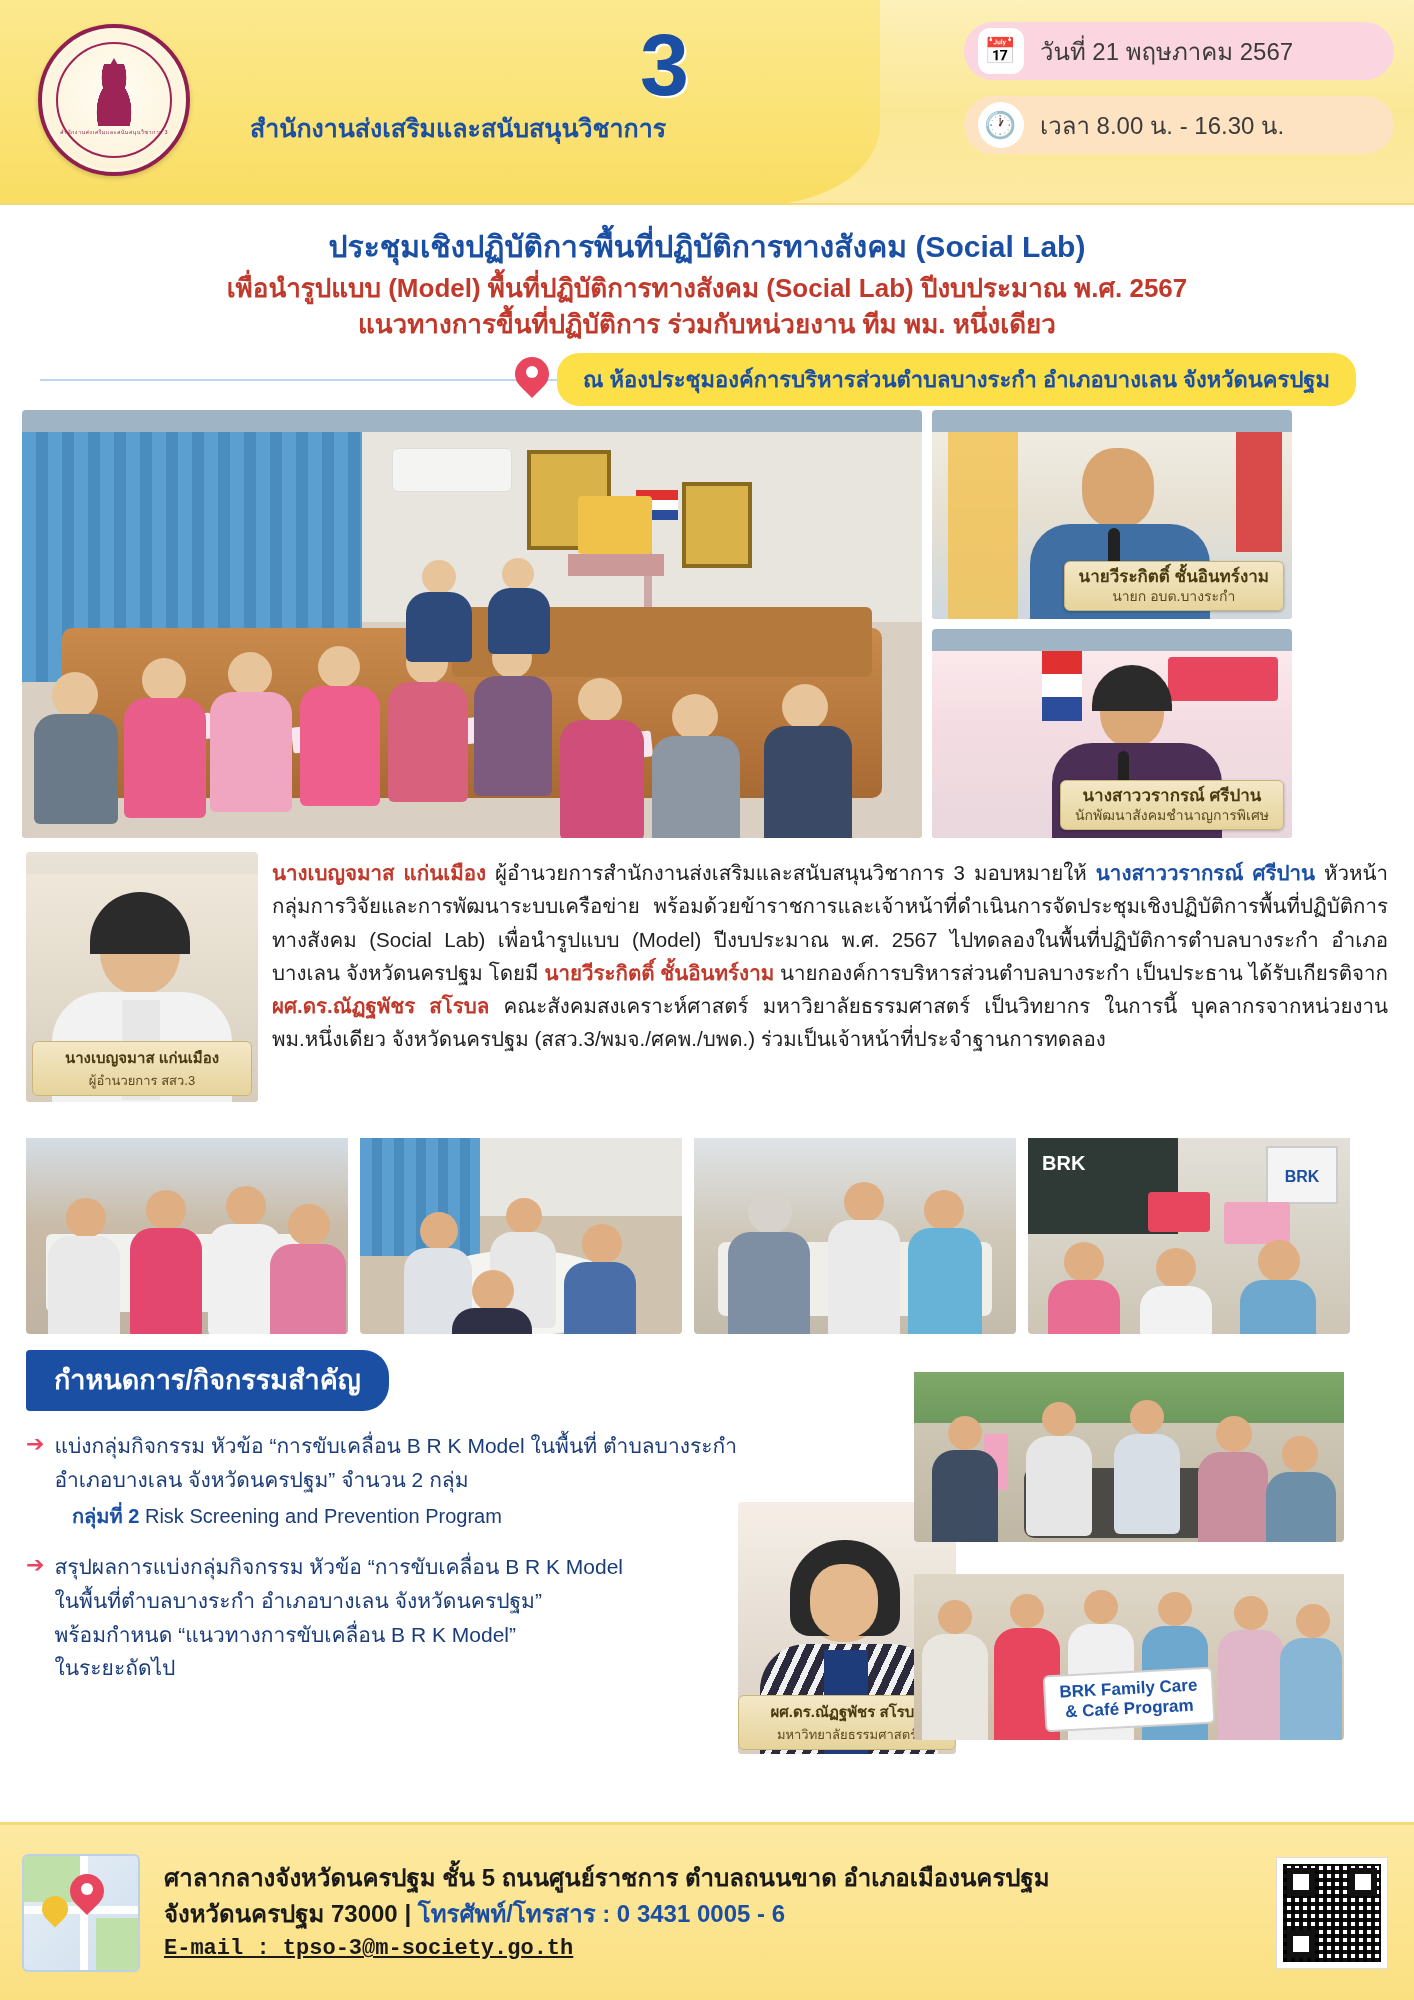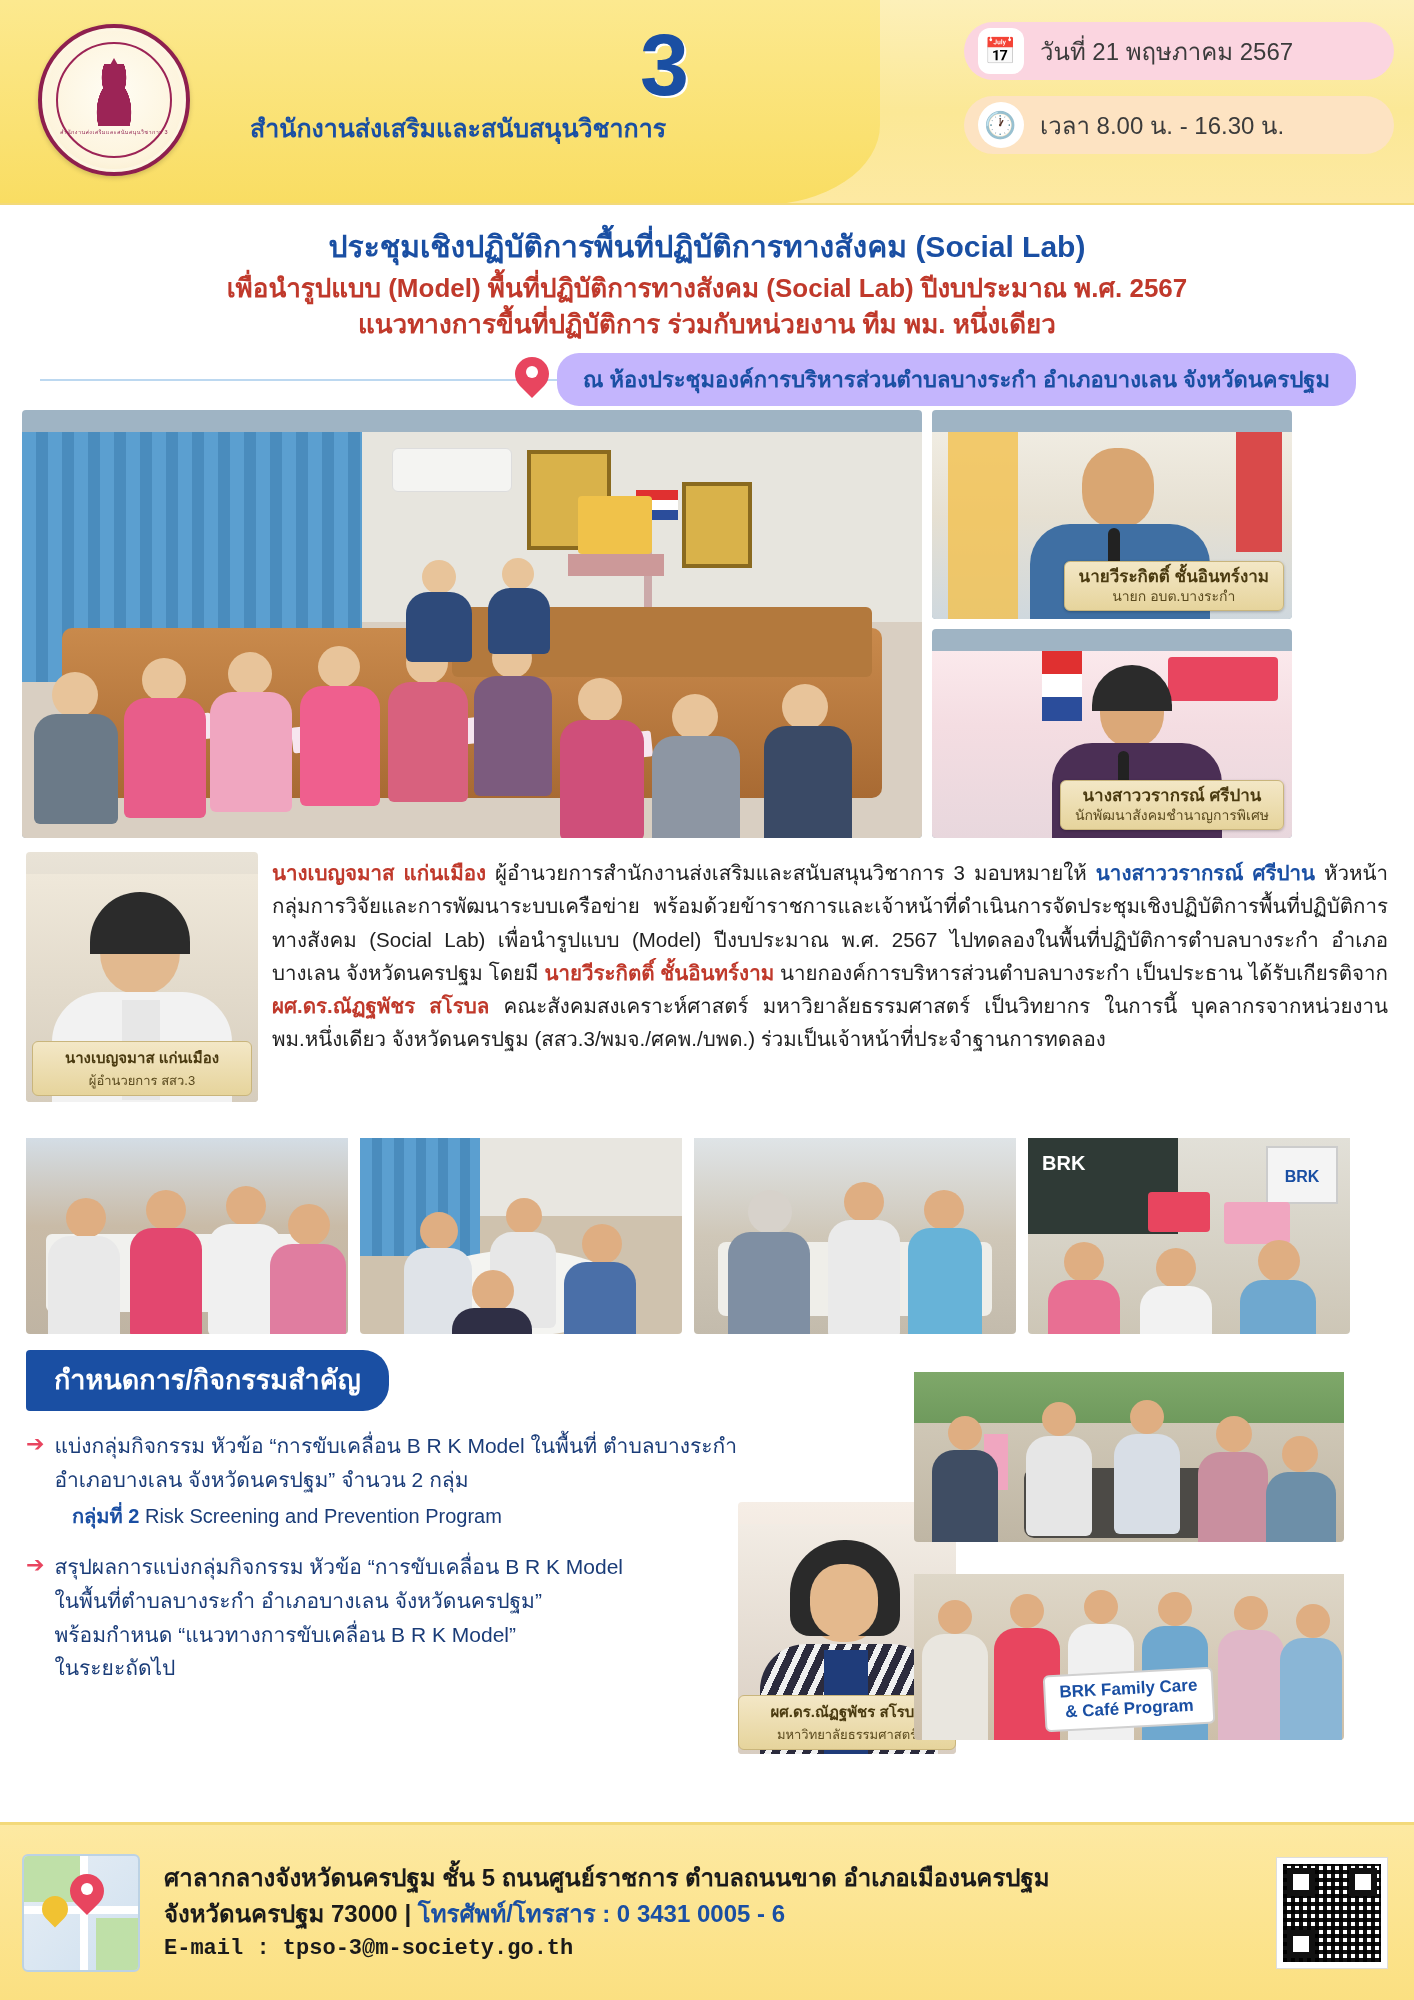--- a/index.html
+++ b/index.html
@@ -92,21 +92,21 @@
   .t2 { font-size:26px; font-weight:700; color:#c0392b; line-height:1.4; margin-top:2px;}
   .t3 { font-size:26px; font-weight:700; color:#c0392b; line-height:1.4;}
 
   .venue-row {
     display:flex; align-items:center; justify-content:flex-end;
     margin: 10px 20px 0 0; position:relative; height:46px;
   }
   .venue-line { position:absolute; left:40px; right:40px; top:23px; height:2px; background:#bcd8f0; }
   .venue-pill {
     position:relative; z-index:2;
-    background:#c4b5fd; color:#1a4fa3; font-size:22px; font-weight:600;
+    background:#fde047; color:#1a4fa3; font-size:22px; font-weight:600;
     padding:9px 26px; border-radius:22px; margin-right: 38px;
   }
   .pin {
     position:relative; z-index:2; width:34px;height:44px; margin-right:8px;
   }
   .pin:before{
     content:""; position:absolute; left:0; top:0; width:34px;height:34px;border-radius:50% 50% 50% 0;
     transform:rotate(-45deg); background:#e8455f;
   }
   .pin:after{
@@ -235,21 +235,21 @@
   }
   .fm-road{position:absolute;background:#fff;}
   .fm-green{position:absolute;background:#bfe0a8;}
   .fm-pin{position:absolute;left:46px;top:18px;width:34px;height:44px;}
   .fm-pin:before{content:"";position:absolute;width:34px;height:34px;border-radius:50% 50% 50% 0;transform:rotate(-45deg);background:#e8455f;}
   .fm-pin:after{content:"";position:absolute;left:11px;top:9px;width:12px;height:12px;border-radius:50%;background:#fff;}
   .fm-pin2{position:absolute;left:18px;top:40px;width:26px;height:34px;}
   .fm-pin2:before{content:"";position:absolute;width:26px;height:26px;border-radius:50% 50% 50% 0;transform:rotate(-45deg);background:#f1c232;}
   .footer-text { margin-left:24px; font-size:24px; color:#1a1a1a; line-height:1.5; font-weight:600;}
   .footer-text .tel { color:#1a4fa3; font-weight:700;}
-  .footer-text .mail { font-family:"Liberation Mono",monospace; font-size:22px;}
+  .footer-text .mail { font-family:"Liberation Mono",monospace; font-size:22px;text-decoration:underline;}
   .qr {
     position:absolute; right:26px; top:32px; width:112px;height:112px; background:#fff; padding:6px;
     border:1px solid #ddd;
   }
   .qr-grid { width:100%;height:100%; background:
      repeating-linear-gradient(90deg,#111 0 4px,#fff 4px 8px),
      repeating-linear-gradient(0deg,#111 0 4px,transparent 4px 8px);
      background-blend-mode: multiply;
   }
   .qr-eye{position:absolute;width:28px;height:28px;border:6px solid #111;background:#fff;}

